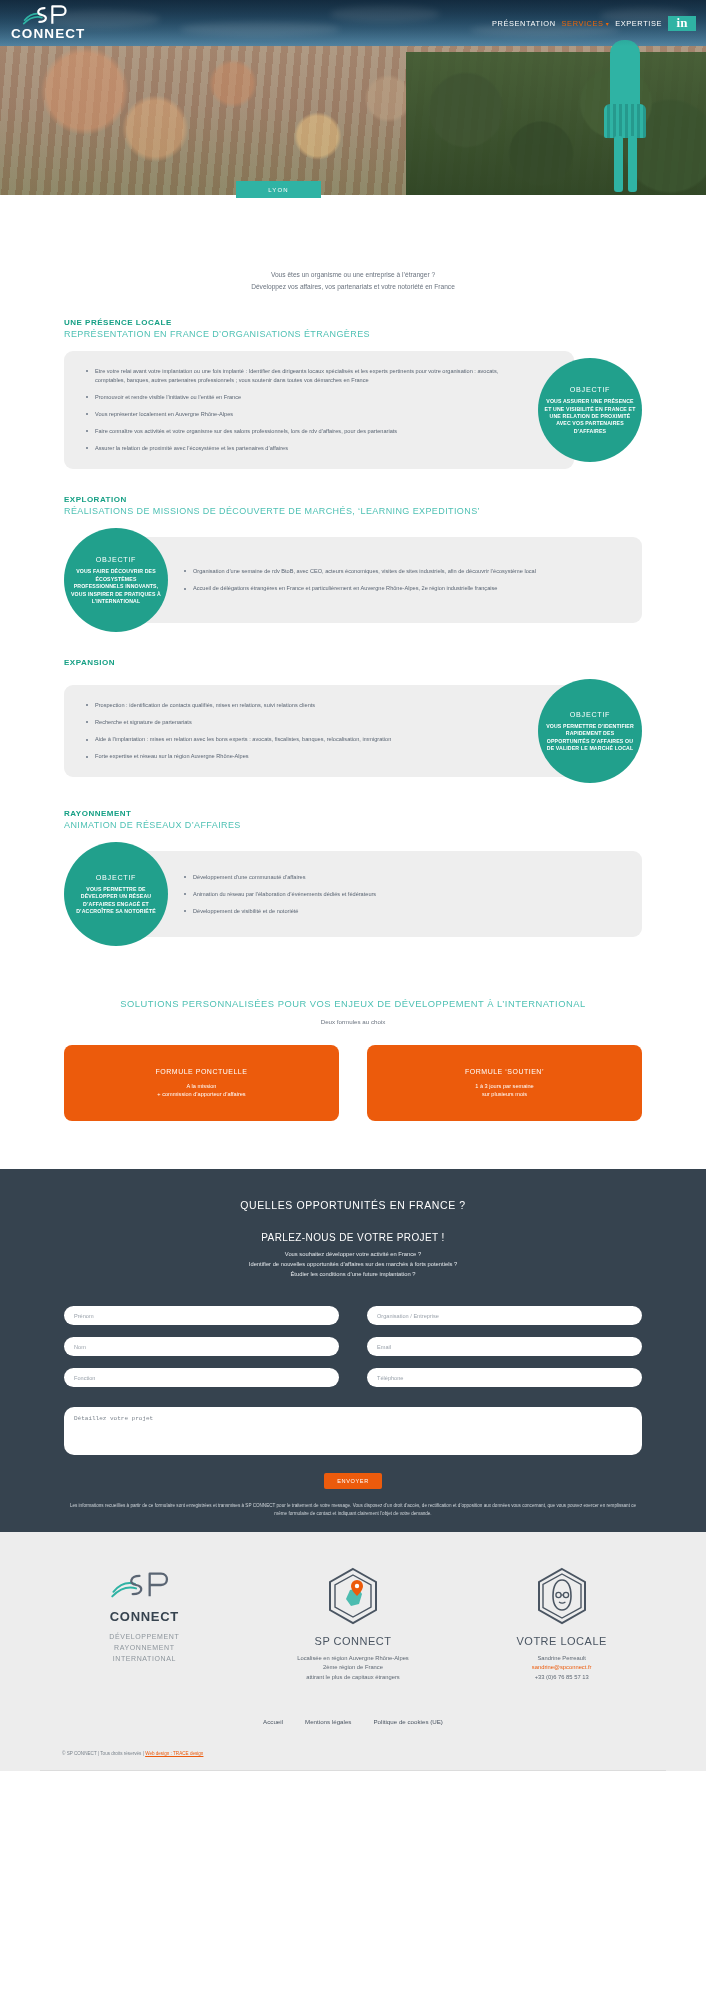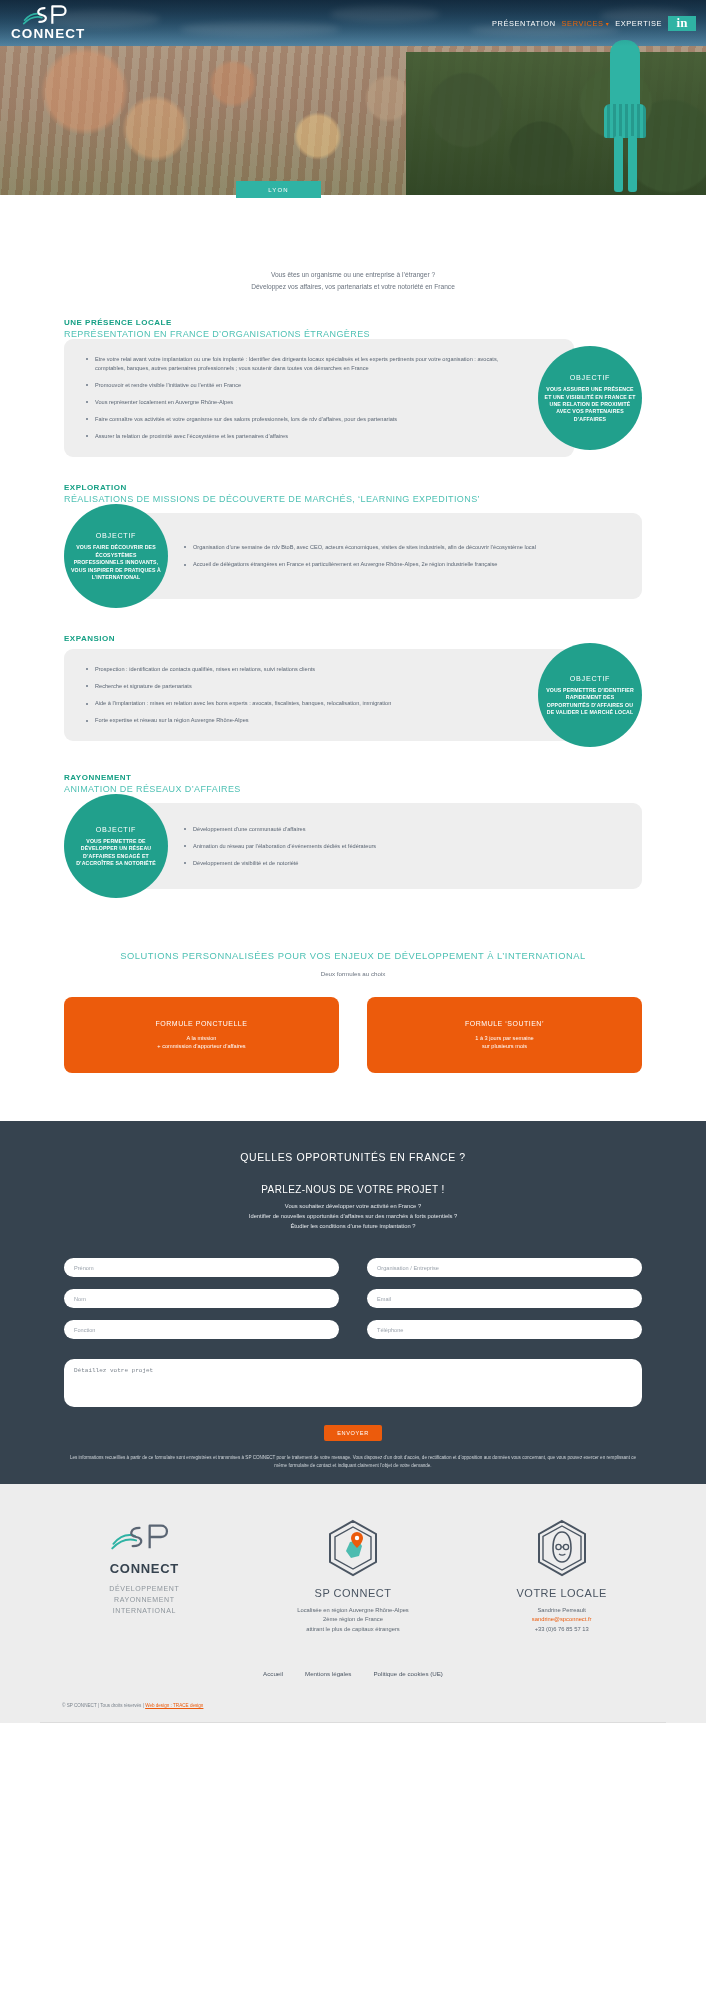--- a/index.html
+++ b/index.html
@@ -113,21 +113,21 @@
   
   .wrap { width: 706px; padding: 0 64px; }
   .sec { margin-top: 26px; }
   .sec-kicker {
     font-size: 8px; font-weight: 700; letter-spacing: .5px; color:#16a085; text-transform:uppercase;
   }
   .sec-title {
     font-size: 9px; letter-spacing: .4px; color:#4fc1b4; margin-top: 2px; text-transform:uppercase;
   }
 
-  .row { display:flex; align-items:center; position:relative; }
+  .row { display:flex; align-items:center; margin-top: 12px; position:relative; }
 
   .card {
     background:#eeeeee; border-radius: 9px; padding: 16px 22px;
     flex: 1;
   }
   .card.left-pad  { padding-left: 22px; padding-right: 52px; }
   .card.right-pad { padding-left: 52px; padding-right: 22px; }
 
   .card ul { list-style:none; }
   .card li {

